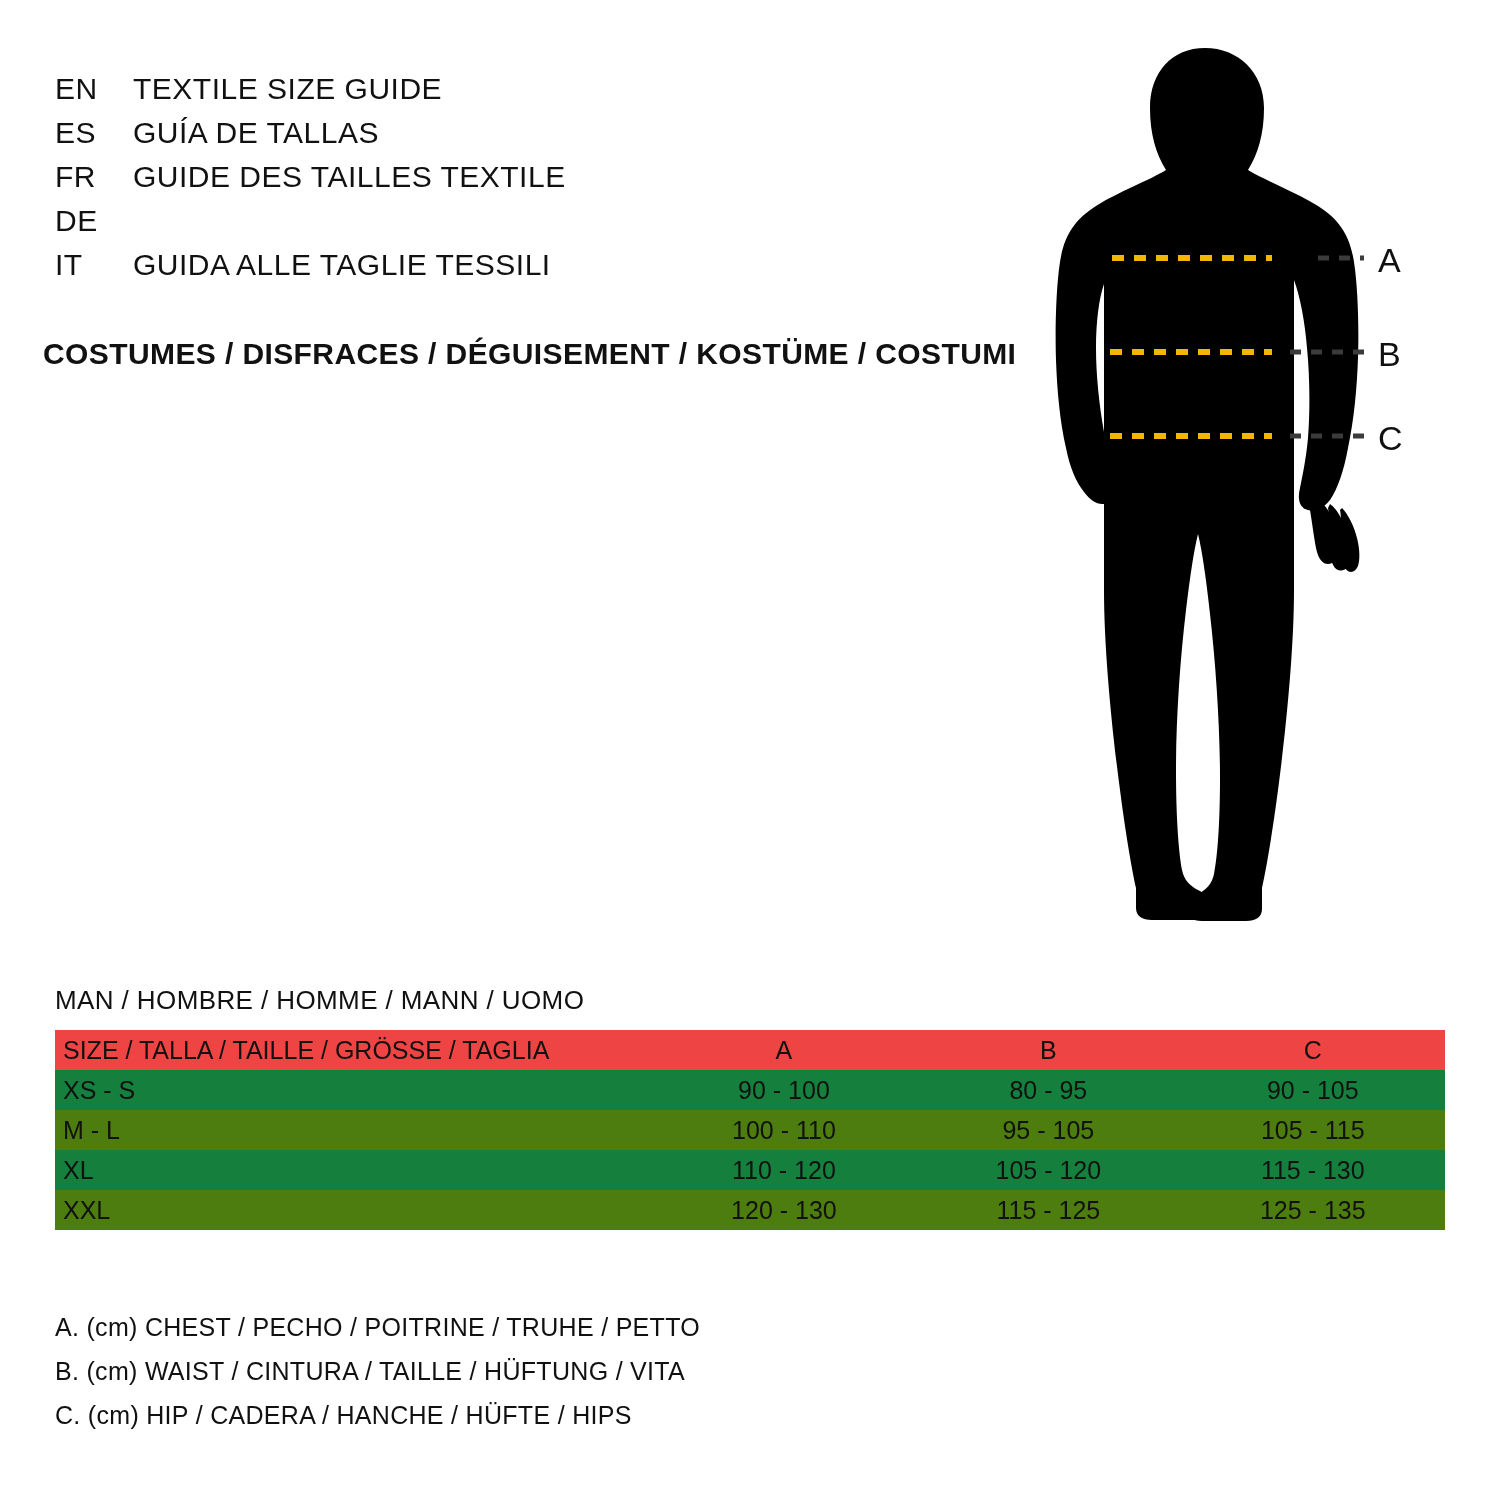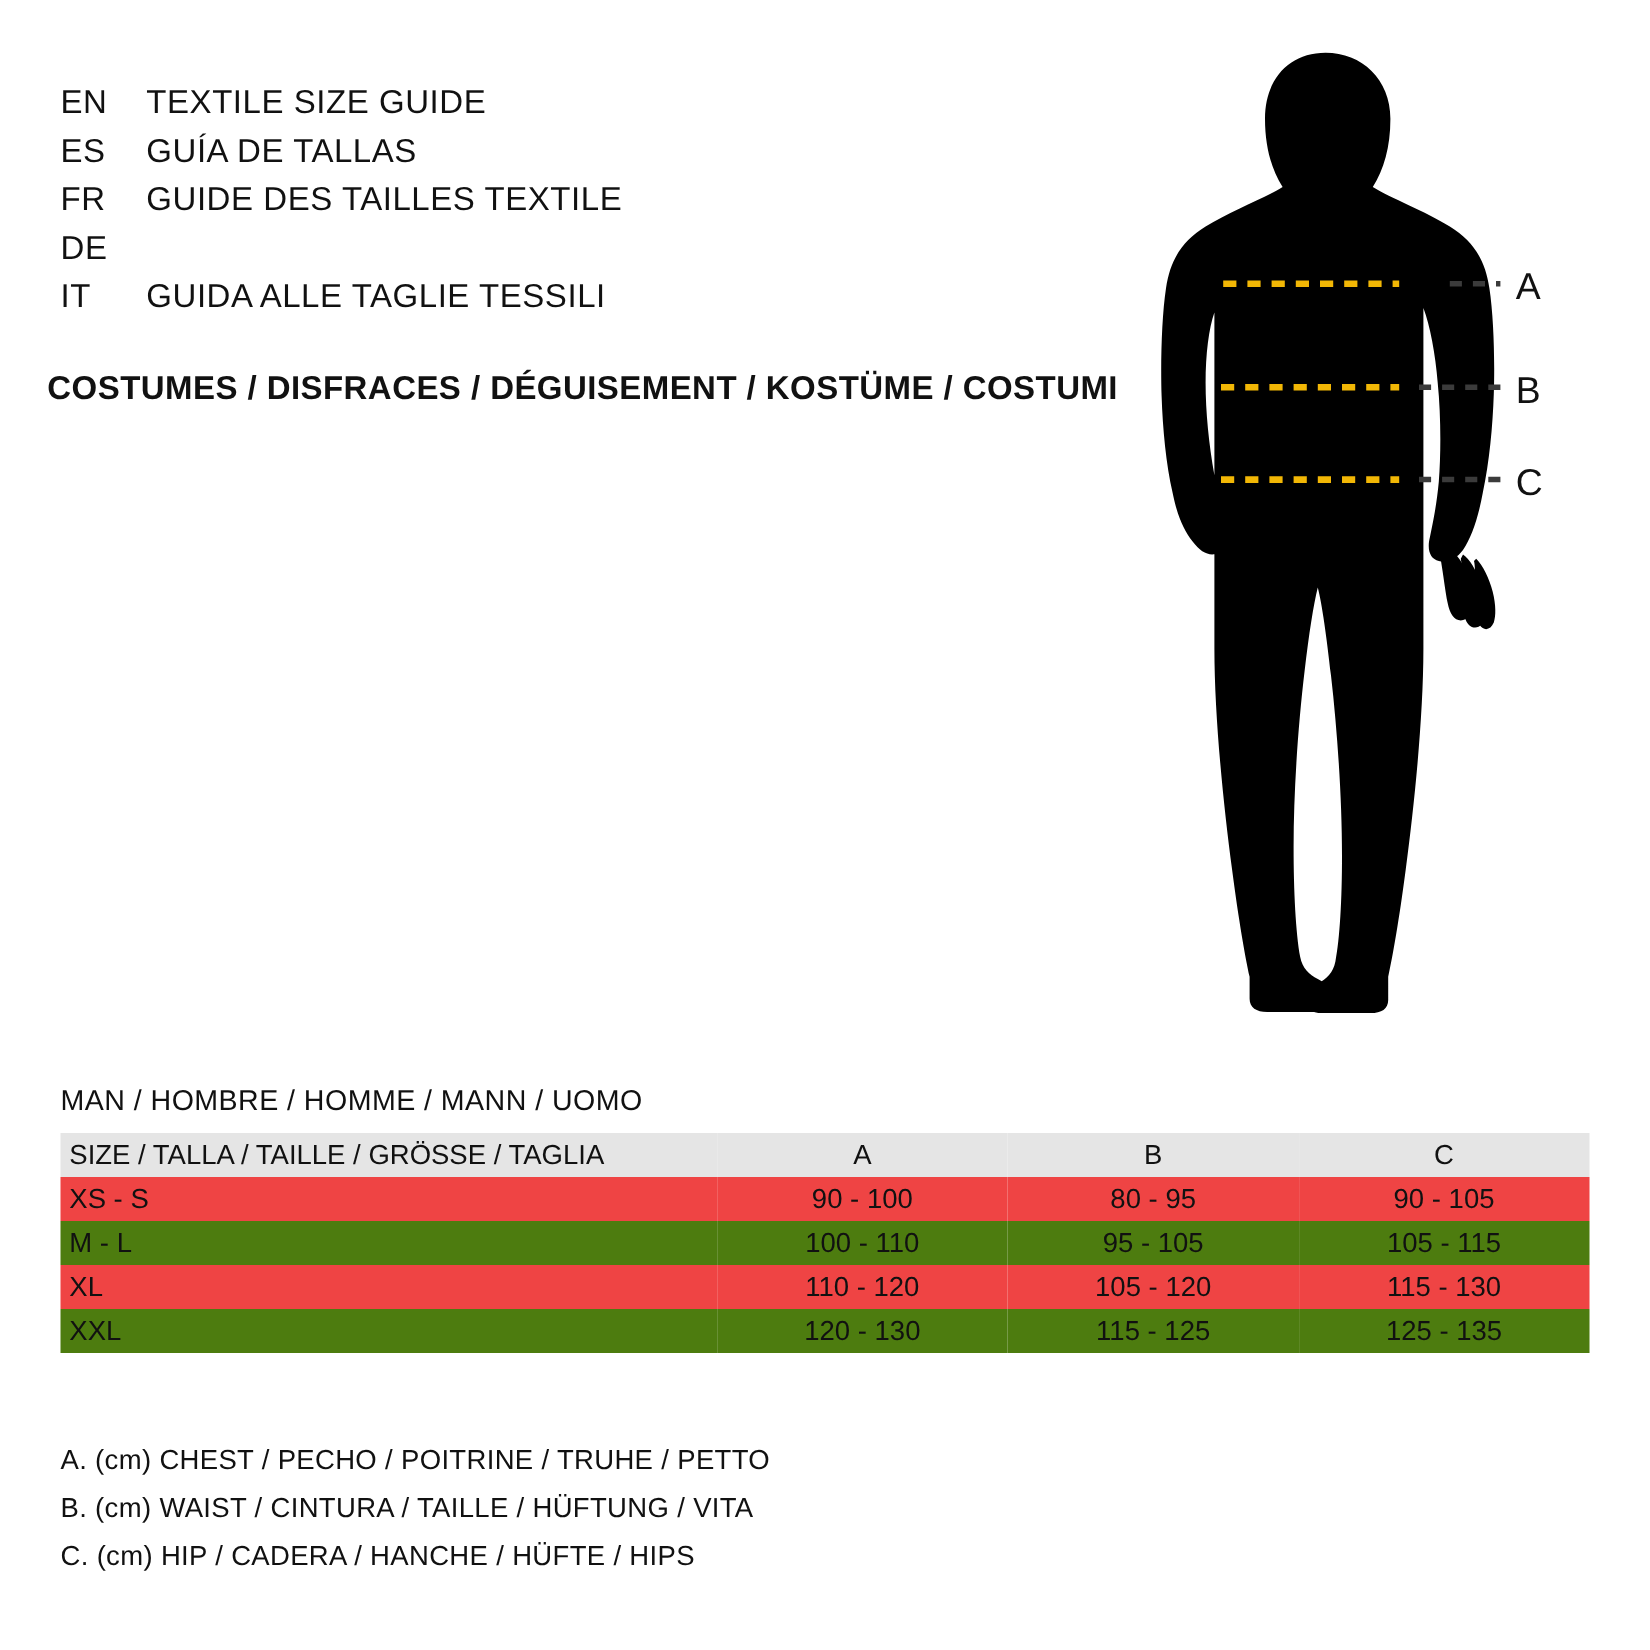--- a/index.html
+++ b/index.html
@@ -23,21 +23,21 @@
 
   
   .lang-block {
     position: absolute;
     left: 55px;
     top: 72px;
     width: 960px;
   }
   .lang-row {
     display: flex;
-    align-items: center;
+    align-items: flex-start;
     height: 44px;
     font-size: 30px;
     letter-spacing: 0.5px;
     color: #111111;
   }
   .lang-code {
     width: 78px;
     flex: 0 0 78px;
   }
   .lang-text {
@@ -96,27 +96,27 @@
   table.size-table td.label-col {
     text-align: left;
     padding-left: 8px;
     width: 590px;
   }
   table.size-table th.val-col,
   table.size-table td.val-col {
     width: 265px;
   }
   tr.header-row {
-    background: #e5e5e5;
+    background: #ef4444;
   }
   tr.row-alt {
     background: #4d7c0f;
   }
   tr.row-plain {
-    background: #ef4444;
+    background: #15803d;
   }
 
   
   .legend {
     position: absolute;
     left: 55px;
     top: 1315px;
     font-size: 25px;
     color: #111111;
     line-height: 1.0;

